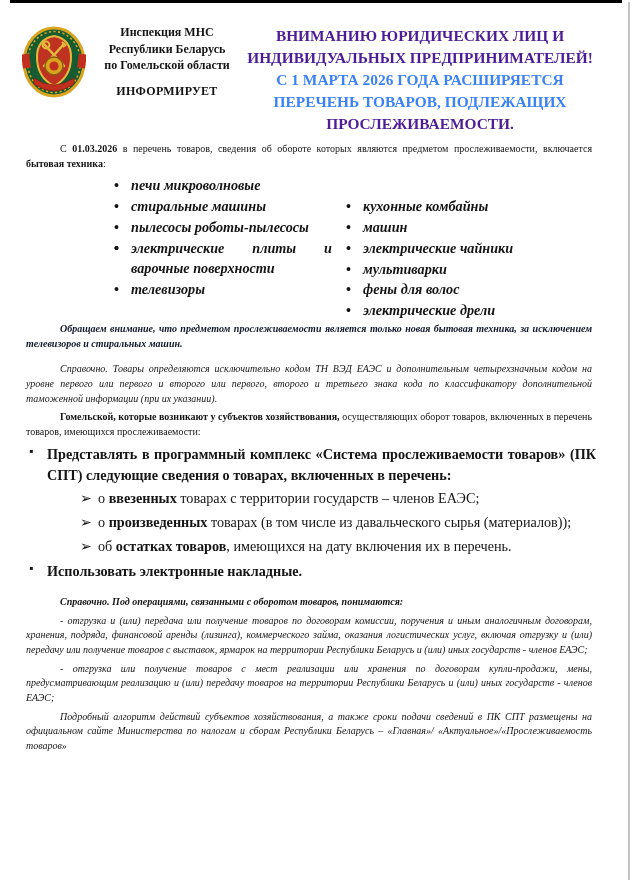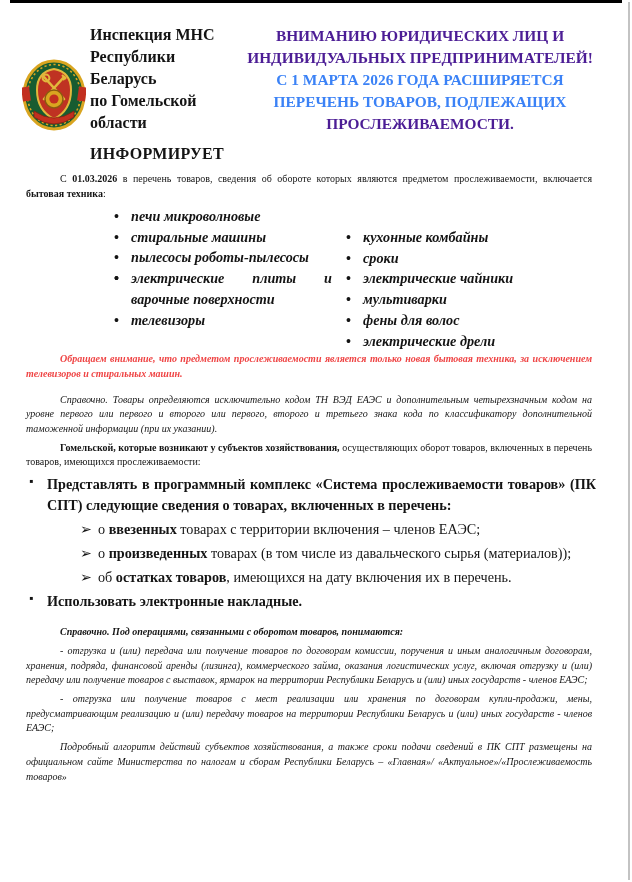--- a/index.html
+++ b/index.html
@@ -8,42 +8,42 @@
     font-family:"Liberation Serif","DejaVu Serif",serif;color:#141414;
   }
   .top-line{position:absolute;top:0;left:10px;width:612px;height:3px;background:#000;}
   .right-line{position:absolute;top:2px;right:2px;width:2px;height:878px;background:#c3c3c3;}
   .page{padding:24px 36px 0 22px;}
 
   
   .hdr{display:flex;align-items:flex-start;}
   .hdr-left{display:flex;align-items:center;width:222px;flex:none;}
   .emblem{width:64px;height:72px;flex:none;}
-  .org{flex:1;text-align:left;font-weight:bold;font-size:16px;line-height:1.38;padding-left:4px;}
+  .org{flex:1;text-align:center;font-weight:bold;font-size:12px;line-height:1.38;padding-left:4px;}
   .org-action{margin-top:9px;letter-spacing:.3px;}
   .titleblk{flex:1;text-align:center;font-weight:bold;font-size:15.4px;line-height:1.43;padding-top:1px;}
   .green{color:#4c1d95;}
   .dkred{color:#3b82f6;}
 
   
   .p{font-size:10px;line-height:1.47;text-align:justify;margin:4px;}
   .ind{text-indent:34px;}
   .it{font-style:italic;}
   .intro{margin-top:7px;}
 
   
   .cols{display:flex;margin-top:2px;}
   .ul-left,.ul-right{list-style:none;margin:0;padding:0;}
   .ul-left{margin-left:92px;width:218px;}
   .ul-right{margin-left:14px;margin-top:21px;flex:1;}
   .apl{position:relative;padding-left:17px;font-weight:bold;font-style:italic;
        font-size:14.2px;line-height:1.46;text-align:justify;}
   .dot{position:absolute;left:0;top:0;font-style:normal;}
 
-  .warn{color:#ef4444;font-weight:bold;font-style:italic;margin-top:1px;}
+  .warn{color:#0f172a;font-weight:bold;font-style:italic;margin-top:1px;}
   .ref1{margin-top:11px;}
 
   .oblig-intro{margin-top:3px;}
   .oblig{list-style:none;margin:2px 0 0 0;padding:0;}
   .oblig>li{position:relative;margin-left:7px;padding-left:18px;
             font-size:14.2px;line-height:1.47;font-weight:bold;text-align:justify;}
   .sq{position:absolute;left:0;top:-1px;font-size:12px;}
   .subs{list-style:none;margin:4px 0 4px 0;padding:0;}
   .subs>li{position:relative;margin-left:33px;padding-left:18px;margin-bottom:4px;
            font-weight:normal;font-size:14.2px;line-height:1.4;text-align:left;}
@@ -96,40 +96,40 @@
     <ul class="ul-left">
       <li class="apl"><span class="dot">•</span><span>печи микроволновые</span></li>
       <li class="apl"><span class="dot">•</span><span>стиральные машины</span></li>
       <li class="apl"><span class="dot">•</span><span>пылесосы роботы-пылесосы</span></li>
       <li class="apl"><span class="dot">•</span></li>
       <li class="apl"><span class="dot">•</span><span>электрические плиты и варочные поверхности</span></li>
       <li class="apl"><span class="dot">•</span><span>телевизоры</span></li>
     </ul>
     <ul class="ul-right">
       <li class="apl"><span class="dot">•</span><span>кухонные комбайны</span></li>
-      <li class="apl"><span class="dot">•</span><span>сроки</span></li>
+      <li class="apl"><span class="dot">•</span><span>машин</span></li>
       <li class="apl"><span class="dot">•</span><span>электрические чайники</span></li>
       <li class="apl"><span class="dot">•</span><span>мультиварки</span></li>
       <li class="apl"><span class="dot">•</span><span>фены для волос</span></li>
       <li class="apl"><span class="dot">•</span><span>электрические дрели</span></li>
     </ul>
   </div>
 
   <p class="p ind warn">Обращаем внимание, что предметом прослеживаемости является только новая бытовая техника, за исключением телевизоров и стиральных машин.</p>
 
   <p class="p ind it ref1">Справочно. Товары определяются исключительно кодом ТН ВЭД ЕАЭС и дополнительным четырехзначным кодом на уровне первого или первого и второго или первого, второго и третьего знака кода по классификатору дополнительной таможенной информации (при их указании).</p>
 
   <p class="p ind oblig-intro"><b>Гомельской, которые возникают у субъектов хозяйствования,</b><span> осуществляющих оборот товаров, включенных в перечень товаров, имеющихся прослеживаемости:</span></p>
 
   <ul class="oblig">
     <li>
       <span class="sq">▪</span>
       <span>Представлять в программный комплекс «Система прослеживаемости товаров» (ПК СПТ) следующие сведения о товарах, включенных в перечень:</span>
       <ul class="subs">
-        <li><span class="arr">➢</span><span>о </span><b>ввезенных</b><span> товарах с территории включения – членов ЕАЭС;</span></li>
+        <li><span class="arr">➢</span><span>о </span><b>ввезенных</b><span> товарах с территории государств – членов ЕАЭС;</span></li>
         <li><span class="arr">➢</span><span>о </span><b>произведенных</b><span> товарах (в том числе из давальческого сырья (материалов));</span></li>
         <li><span class="arr">➢</span><span>об </span><b>остатках товаров</b><span>, имеющихся на дату включения их в перечень.</span></li>
       </ul>
     </li>
     <li class="oblig-last">
       <span class="sq">▪</span>
       <span>Использовать электронные накладные.</span>
     </li>
   </ul>
 

